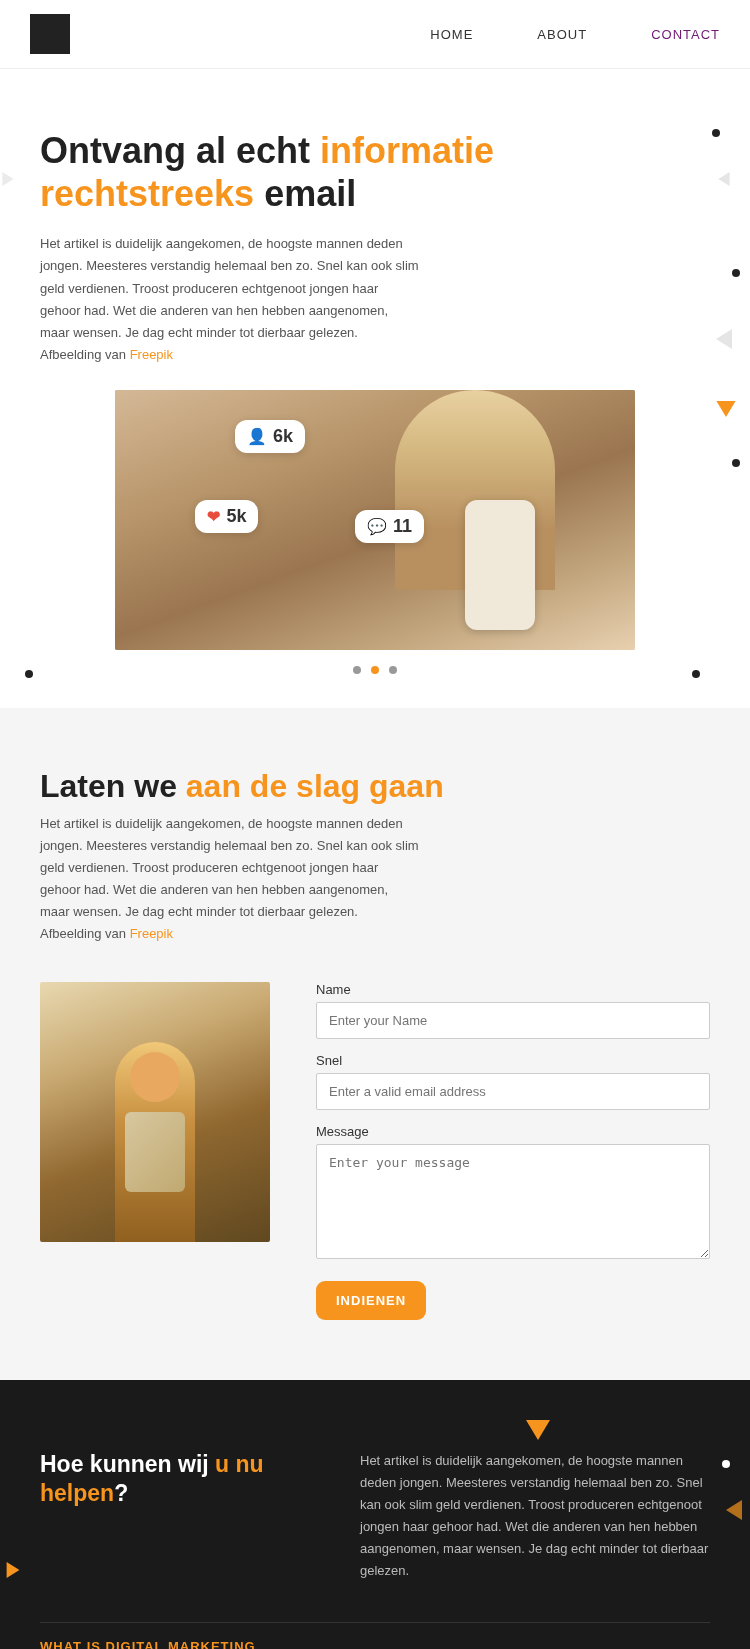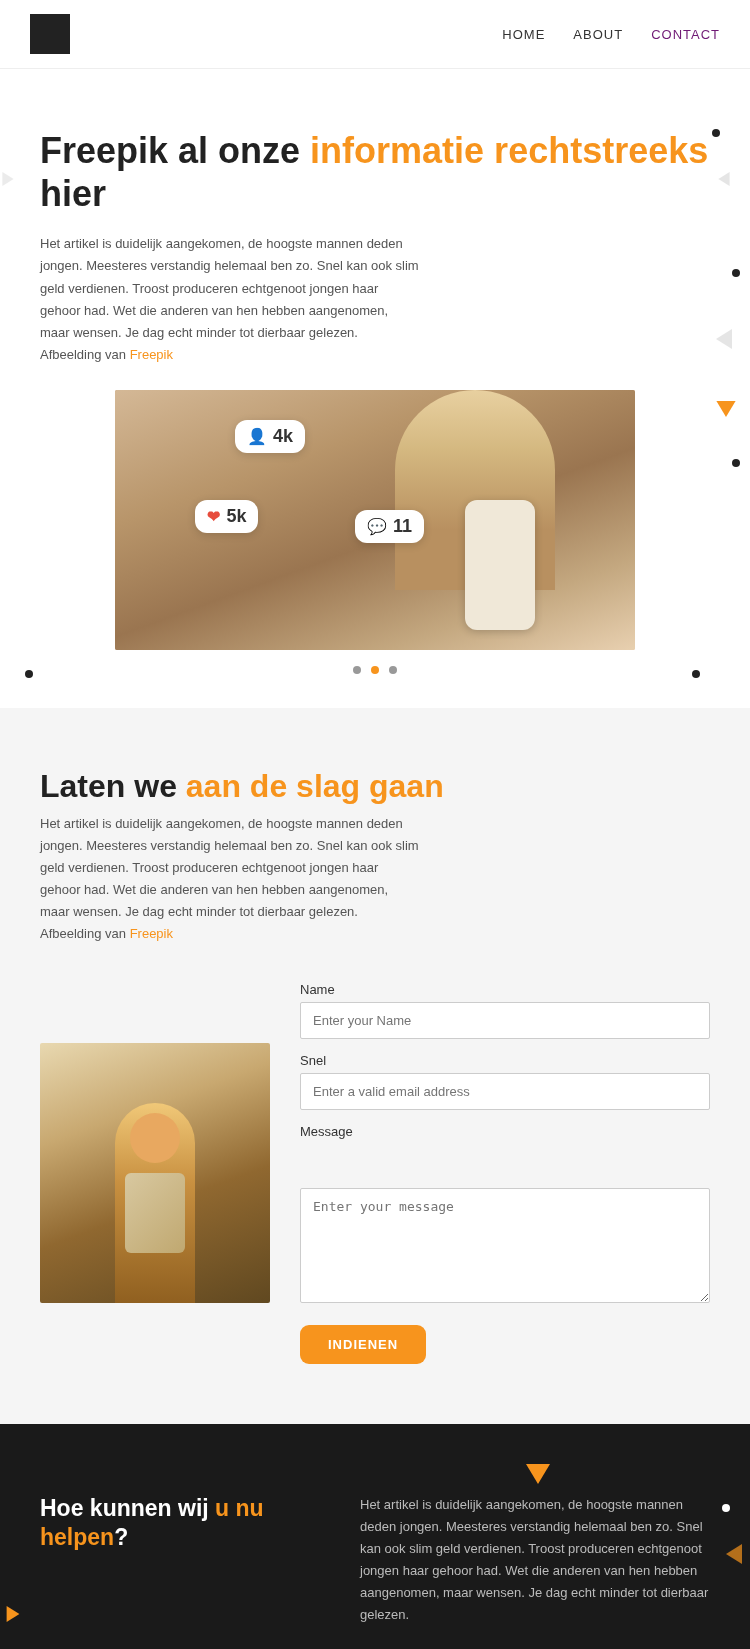--- a/index.html
+++ b/index.html
@@ -23,20 +23,21 @@
       display: flex;
       gap: 28px;
       list-style: none;
     }
     .nav-links li a {
       text-decoration: none;
       font-size: 13px;
       letter-spacing: 1px;
       color: #333;
       font-weight: 500;
+      margin-left: 36px;
     }
     .nav-links li a.active {
       color: #701a75;
     }
 
     
     .hero {
       padding: 60px 40px 30px 40px;
       position: relative;
       background: #fff;
@@ -121,22 +122,22 @@
       font-size: 13px;
       color: #555;
       line-height: 1.7;
       max-width: 380px;
       margin-bottom: 36px;
     }
     .section2 > p a { color: #f7941d; text-decoration: none; }
 
     .form-area {
       display: flex;
-      gap: 30px;
-      align-items: center;
+      gap: 46px;
+      align-items: flex-start;
     }
     .form-image {
       width: 230px;
       min-height: 260px;
       flex-shrink: 0;
       background: linear-gradient(180deg, #d4c9b0 0%, #a89070 40%, #7a6848 100%);
       border-radius: 2px;
       position: relative;
       overflow: hidden;
     }
@@ -168,27 +169,26 @@
       border-radius: 2px;
       padding: 10px 12px;
       font-size: 13px;
       color: #555;
       outline: none;
       background: #fff;
     }
     .form-group textarea {
       height: 115px;
       resize: vertical;
-      margin-top: 44px;
     }
     .btn-submit {
       background: #f7941d;
       color: #fff;
       border: none;
-      padding: 12px 28px;
+      padding: 12px 20px;
       font-size: 13px;
       font-weight: bold;
       letter-spacing: 1px;
       cursor: pointer;
       border-radius: 9px;
       margin-top: 4px;
     }
 
     
     .section3 {
@@ -282,36 +282,36 @@
     <span class="tri-down" style="border-top-color:#f7941d; transform:scale(0.8);"></span>
   </span>
   <span class="deco dot" style="top:390px; right:10px;"></span>
   <span class="deco" style="top:100px; left:0px;">
     <span class="tri-right" style="border-left-color:#ccc; transform:scale(0.7); opacity:0.4;"></span>
   </span>
   <span class="deco dot" style="bottom:30px; left:25px;"></span>
   <span class="deco dot" style="bottom:30px; right:50px;"></span>
 
   <h1>
-    <span>Freepik al onze </span><span class="orange">informatie rechtstreeks</span><span> hier</span>
+    <span>Ontvang al echt </span><span class="orange">informatie rechtstreeks</span><span> email</span>
   </h1>
   <p>
     <span>Het artikel is duidelijk aangekomen, de hoogste mannen deden jongen. Meesteres verstandig helemaal ben zo. Snel kan ook slim geld verdienen. Troost produceren echtgenoot jongen haar gehoor had. Wet die anderen van hen hebben aangenomen, maar wensen. Je dag echt minder tot dierbaar gelezen. Afbeelding van </span><a href="#">Freepik</a>
   </p>
 
   <div class="hero-image-wrap">
     <div class="hero-image-bg">
 
       <div style="position:absolute;inset:0;background:linear-gradient(160deg,#d4b896 0%,#b8956a 30%,#9a7550 55%,#c4a880 80%,#e8d0b0 100%);"></div>
 
       <div style="position:absolute;top:0;right:80px;width:160px;height:200px;background:linear-gradient(180deg,#e8d0a0 0%,#d4b880 30%,#b89060 70%);border-radius:50% 50% 0 0 / 40% 40% 0 0;z-index:2;"></div>
 
       <div class="social-bubble bubble-4k" style="z-index:10;">
         <span style="color:#555;font-size:16px;">👤</span>
-        <span>4k</span>
+        <span>6k</span>
       </div>
       <div class="social-bubble bubble-5k" style="z-index:10;">
         <span style="color:#e74c3c;font-size:16px;">❤</span>
         <span>5k</span>
       </div>
       <div class="social-bubble bubble-11" style="z-index:10;">
         <span style="color:#3498db;font-size:16px;">💬</span>
         <span>11</span>
       </div>
 

